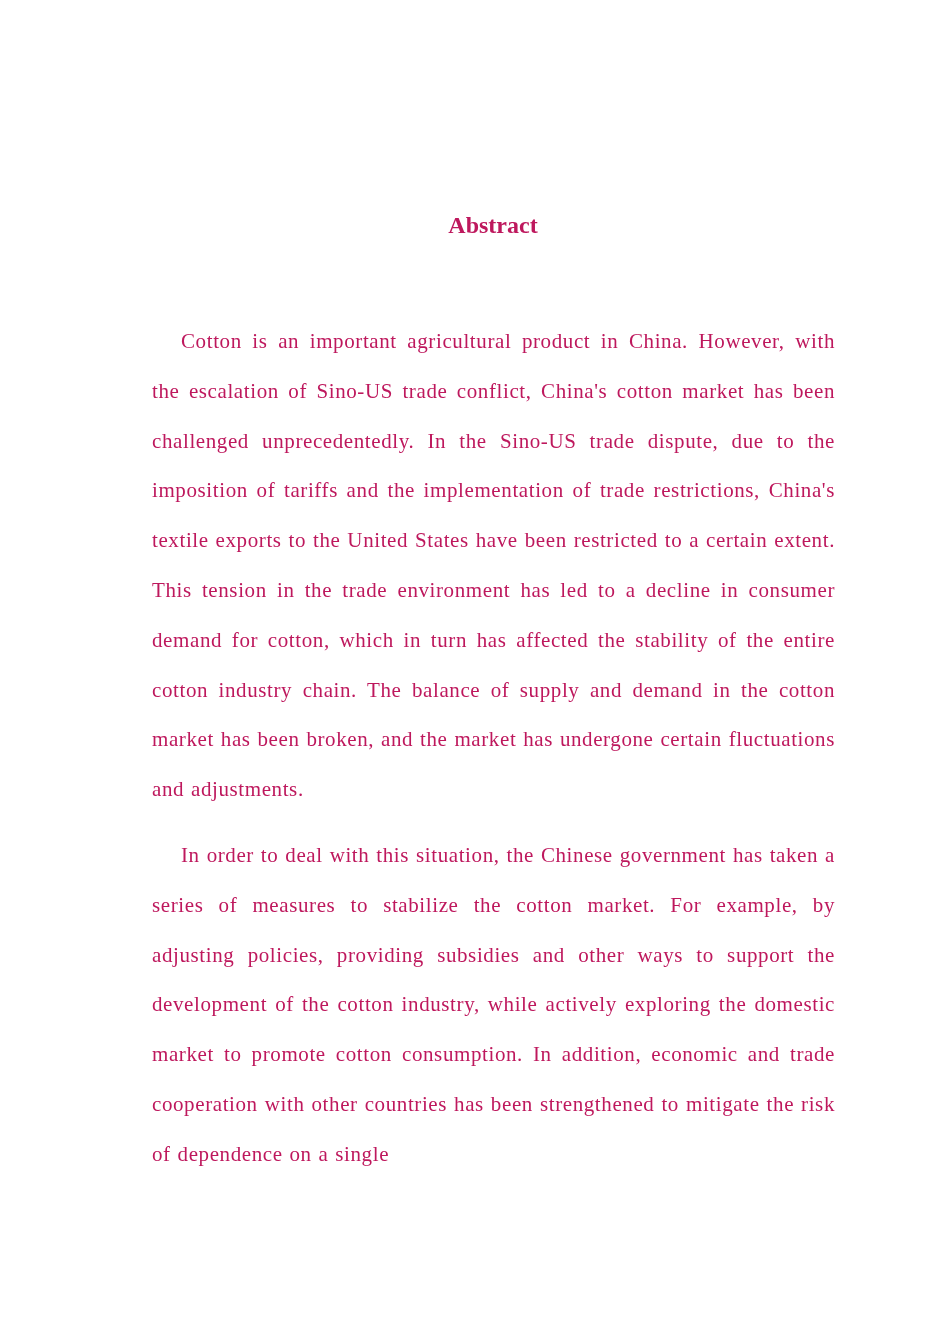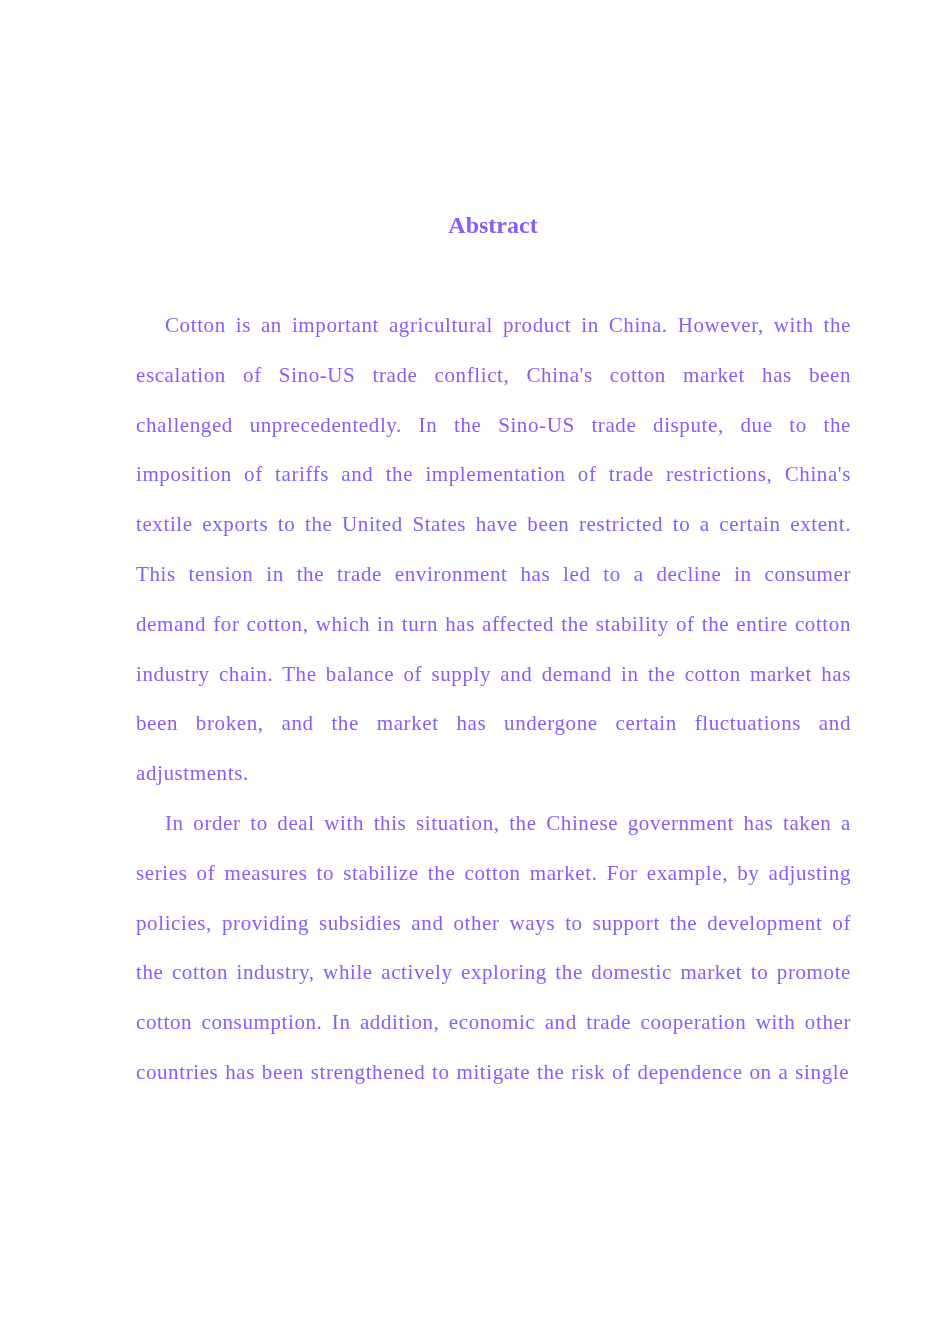--- a/index.html
+++ b/index.html
@@ -1,31 +1,31 @@
 <!DOCTYPE html>
 <html><head>
 <meta charset="utf-8">
 <style>
   html, body { margin: 0; padding: 0; background: #ffffff; }
   body { width: 950px; height: 1344px; position: relative; overflow: hidden; }
   .page {
     position: absolute; left: 0; top: 0; width: 950px; height: 1344px;
-    background: #ffffff; color: #8b5cf6;
+    background: #ffffff; color: #be185d;
     font-family: "Liberation Serif", "DejaVu Serif", serif;
   }
   .title {
     position: absolute; top: 209px; left: 0; width: 986px;
     text-align: center; font-weight: bold; font-size: 24px; line-height: 32px;
   }
   .body {
     position: absolute; left: 136px; top: 301px; width: 715px;
     font-size: 21px; line-height: 49.8px;
     text-align: justify; letter-spacing: 0.6px; word-spacing: 1px;
   }
-  .para { margin: 0; text-indent: 29px; text-align: justify; }
+  .para { margin: 16px; text-indent: 29px; text-align: justify; }
 </style>
 </head>
 <body>
 
 <div class="page">
   <div class="title">Abstract</div>
   <div class="body">
     <p class="para">Cotton is an important agricultural product in China. However, with the escalation of Sino-US trade conflict, China's cotton market has been challenged unprecedentedly. In the Sino-US trade dispute, due to the imposition of tariffs and the implementation of trade restrictions, China's textile exports to the United States have been restricted to a certain extent. This tension in the trade environment has led to a decline in consumer demand for cotton, which in turn has affected the stability of the entire cotton industry chain. The balance of supply and demand in the cotton market has been broken, and the market has undergone certain fluctuations and adjustments.</p>
     <p class="para">In order to deal with this situation, the Chinese government has taken a series of measures to stabilize the cotton market. For example, by adjusting policies, providing subsidies and other ways to support the development of the cotton industry, while actively exploring the domestic market to promote cotton consumption. In addition, economic and trade cooperation with other countries has been strengthened to mitigate the risk of dependence on a single</p>
   </div>

